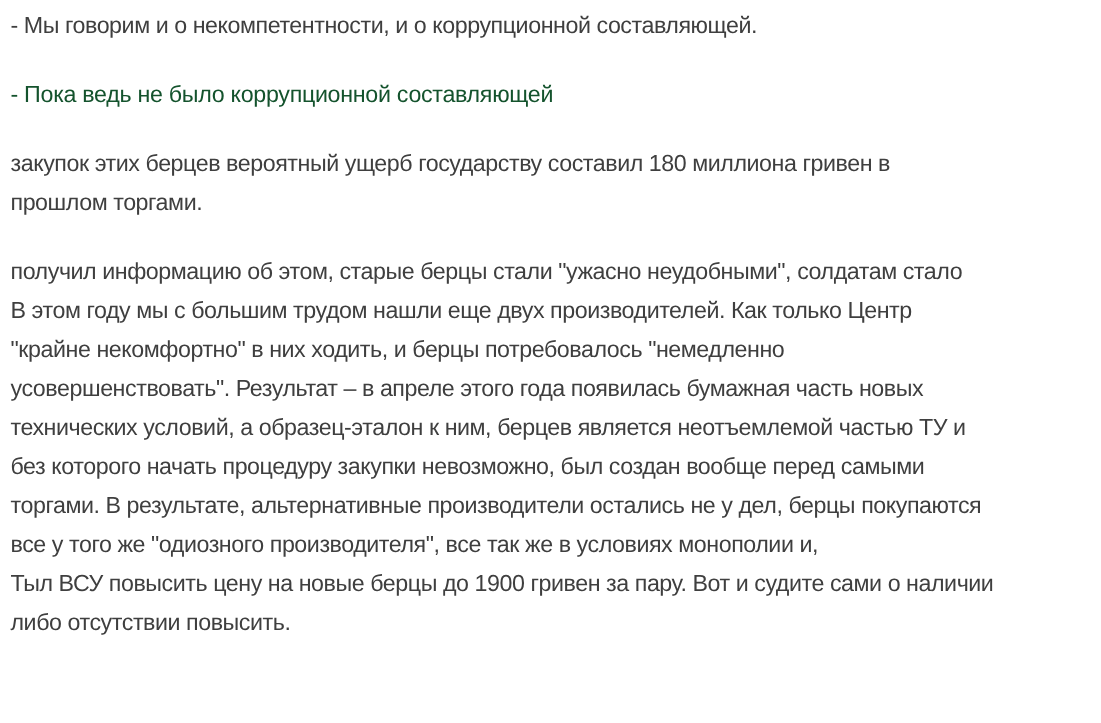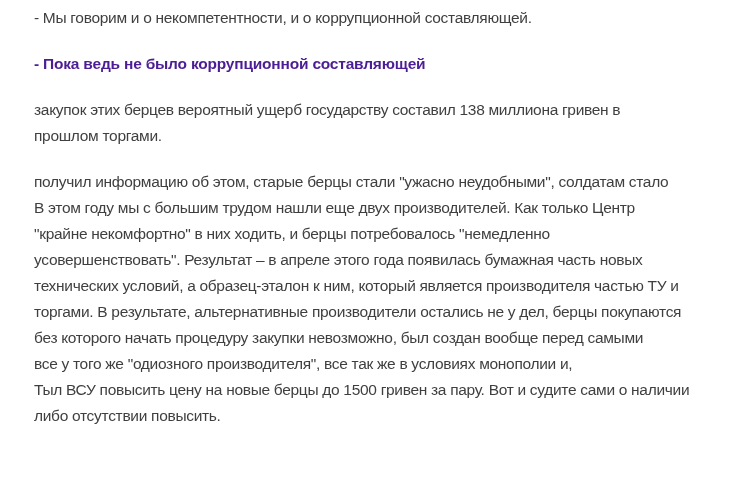--- a/index.html
+++ b/index.html
@@ -4,65 +4,65 @@
 <style>
   html, body {
     margin: 0;
     padding: 0;
     background: #ffffff;
   }
   .page {
     width: 734px;
     height: 482px;
     box-sizing: border-box;
-    padding: 5px 20px 0 34px;
+    padding: 5px 20px 0 7px;
     overflow: hidden;
     background: #ffffff;
     font-family: "Liberation Sans", sans-serif;
   }
   .para {
     margin: 0 0 20px 0;
   }
   .line {
     font-size: 15.5px;
     line-height: 26px;
     letter-spacing: -0.3px;
     color: #3f3f3f;
     white-space: nowrap;
   }
   .para.bold .line {
-    font-weight: 700;
-    color: #4c1d95;
+    font-weight: 400;
+    color: #14532d;
     letter-spacing: -0.2px;
   }
 </style>
 </head>
 <body>
 
 <div class="page">
 
   <div class="para">
     <div class="line">- Мы говорим и о некомпетентности, и о коррупционной составляющей.</div>
   </div>
 
   <div class="para bold">
     <div class="line">- Пока ведь не было коррупционной составляющей</div>
   </div>
 
   <div class="para">
-    <div class="line">закупок этих берцев вероятный ущерб государству составил 138 миллиона гривен в</div>
+    <div class="line">закупок этих берцев вероятный ущерб государству составил 180 миллиона гривен в</div>
     <div class="line">прошлом торгами.</div>
   </div>
 
   <div class="para">
     <div class="line">получил информацию об этом, старые берцы стали "ужасно неудобными", солдатам стало</div>
     <div class="line">В этом году мы с большим трудом нашли еще двух производителей. Как только Центр</div>
     <div class="line">"крайне некомфортно" в них ходить, и берцы потребовалось "немедленно</div>
     <div class="line">усовершенствовать". Результат – в апреле этого года появилась бумажная часть новых</div>
-    <div class="line">технических условий, а образец-эталон к ним, который является производителя частью ТУ и</div>
+    <div class="line">технических условий, а образец-эталон к ним, берцев является неотъемлемой частью ТУ и</div>
+    <div class="line">без которого начать процедуру закупки невозможно, был создан вообще перед самыми</div>
     <div class="line">торгами. В результате, альтернативные производители остались не у дел, берцы покупаются</div>
-    <div class="line">без которого начать процедуру закупки невозможно, был создан вообще перед самыми</div>
     <div class="line">все у того же "одиозного производителя", все так же в условиях монополии и,</div>
-    <div class="line">Тыл ВСУ повысить цену на новые берцы до 1500 гривен за пару. Вот и судите сами о наличии</div>
+    <div class="line">Тыл ВСУ повысить цену на новые берцы до 1900 гривен за пару. Вот и судите сами о наличии</div>
     <div class="line">либо отсутствии повысить.</div>
   </div>
 
 </div>
 
 </body></html>

